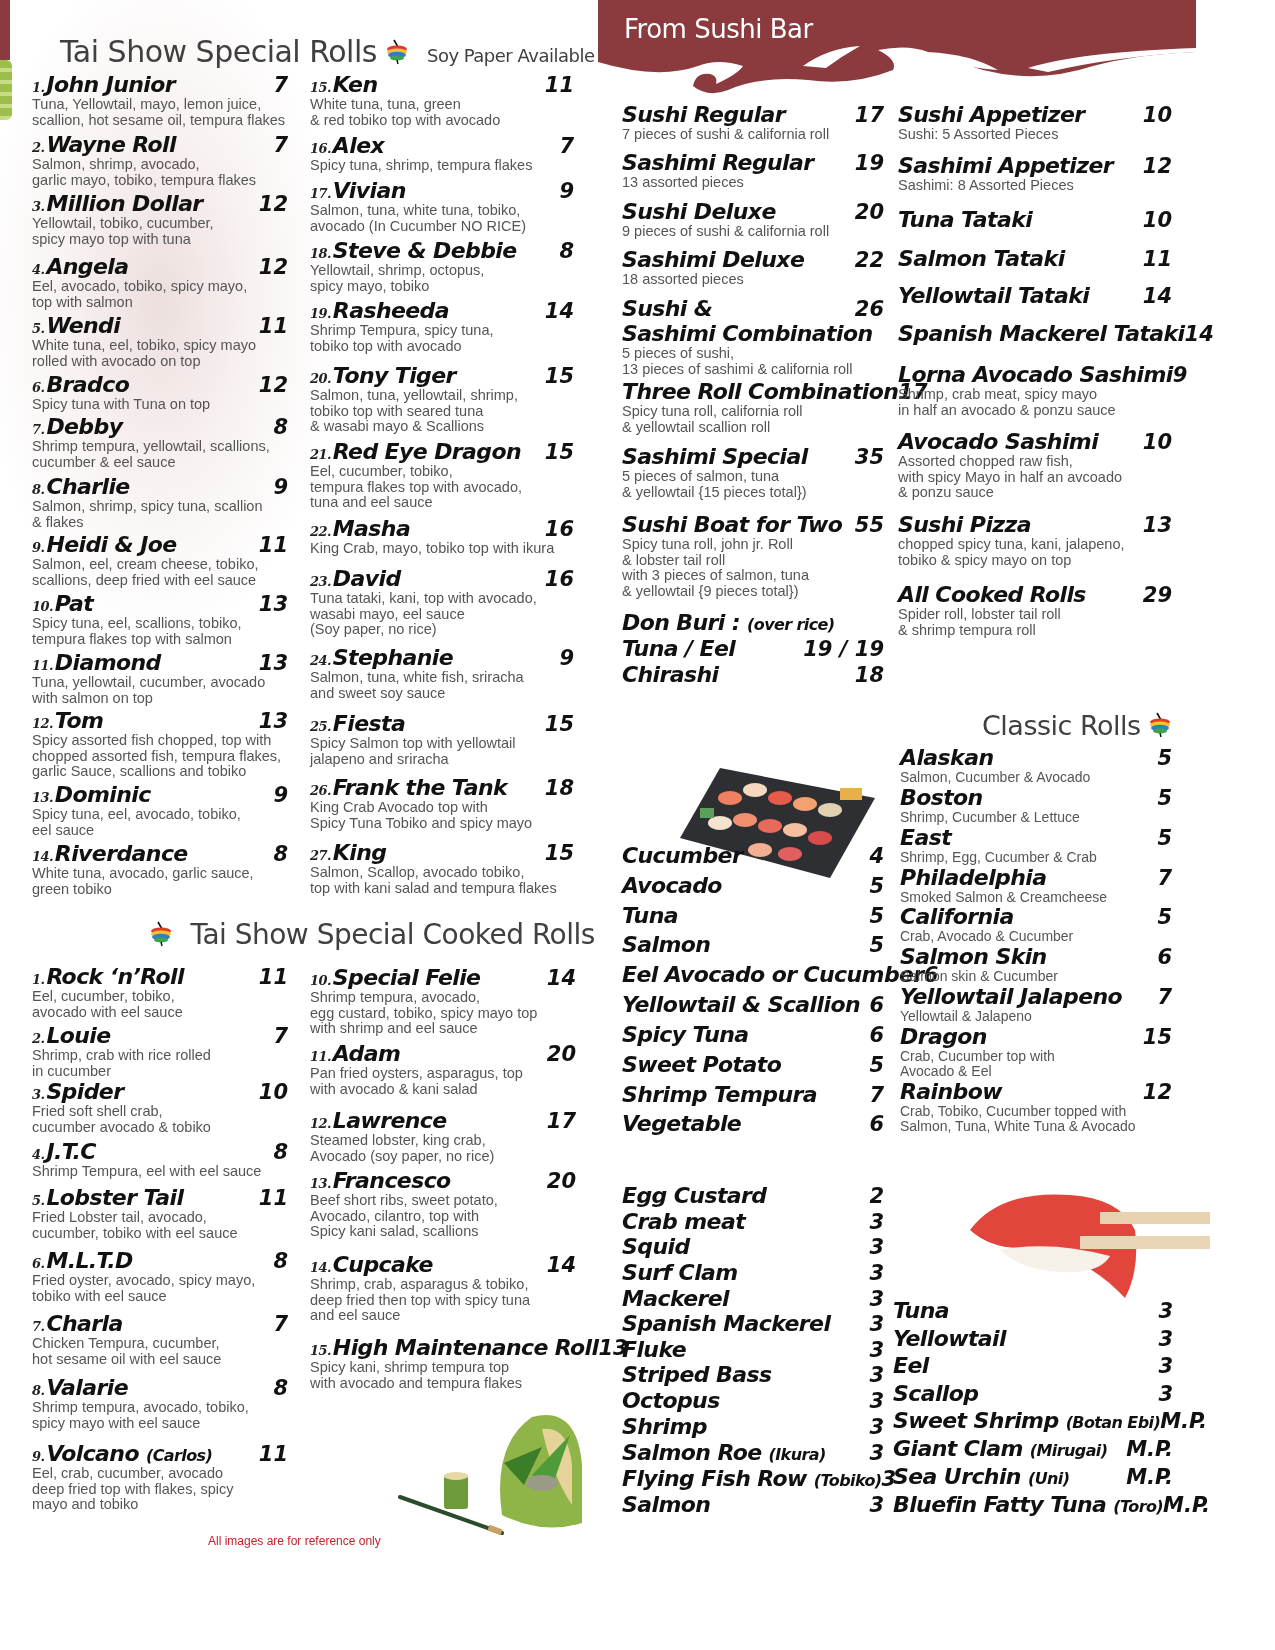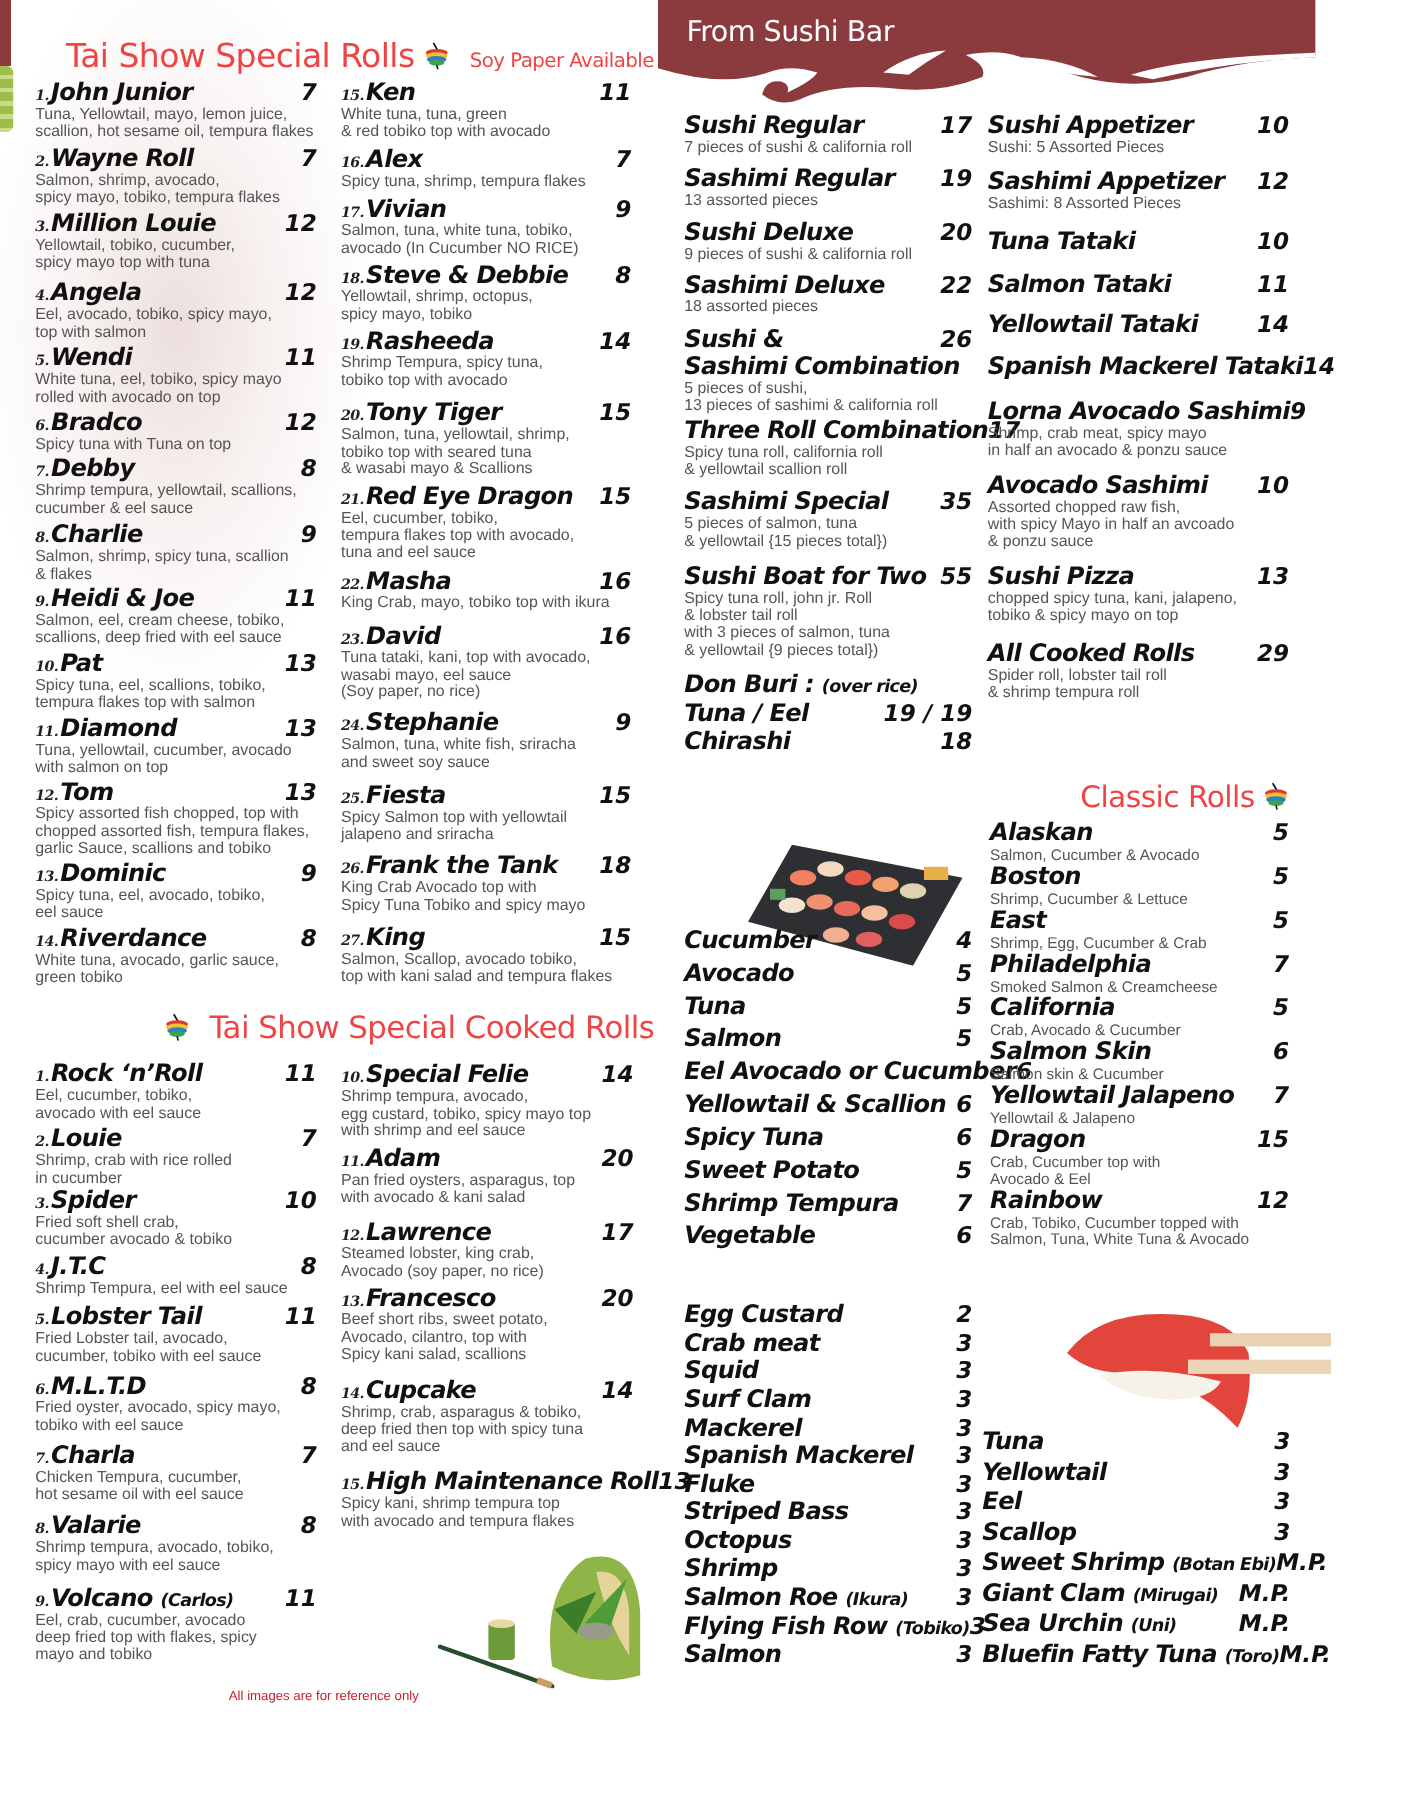--- a/index.html
+++ b/index.html
@@ -14,21 +14,21 @@
     background: radial-gradient(ellipse at 160px 300px, rgba(226,206,204,0.65) 0%, rgba(240,228,226,0.45) 40%, rgba(255,255,255,0) 75%);
   }
   .left-edge-maroon { position: absolute; left: 0; top: 0; width: 10px; height: 60px; background: #8b3a3e; }
   .left-edge-cucumber {
     position: absolute; left: 0; top: 60px; width: 12px; height: 60px;
     background: repeating-linear-gradient(180deg, #9bbf4a 0 8px, #c7dc86 8px 12px);
     border-radius: 0 6px 6px 0;
   }
 
   .section-title {
-    position: absolute; font-family: "DejaVu Sans", sans-serif; color: #ef4444;
+    position: absolute; font-family: "DejaVu Sans", sans-serif; color: #404040;
     font-weight: 400; letter-spacing: -0.5px; white-space: nowrap;
   }
   .section-title .sub { font-size: 18px; margin-left: 10px; }
 
   .top-icon { display: inline-block; width: 22px; height: 26px; vertical-align: -3px; position: relative; }
   .top-icon svg { width: 22px; height: 26px; }
 
   .item { position: absolute; }
   .item .row { display: flex; align-items: baseline; justify-content: space-between; }
   .item .name {
@@ -105,25 +105,25 @@
         </div>
         <div class="desc">Tuna, Yellowtail, mayo, lemon juice,</div>
         <div class="desc">scallion, hot sesame oil, tempura flakes</div>
       </div>
       <div class="item" style="left: 32px; top: 132px; width: 256px;">
         <div class="row">
           <span class="name"><span class="num">2.</span><span>Wayne Roll</span></span>
           <span class="price">7</span>
         </div>
         <div class="desc">Salmon, shrimp, avocado,</div>
-        <div class="desc">spicy mayo, tobiko, tempura flakes</div>
+        <div class="desc">garlic mayo, tobiko, tempura flakes</div>
       </div>
       <div class="item" style="left: 32px; top: 191px; width: 256px;">
         <div class="row">
-          <span class="name"><span class="num">3.</span><span>Million Louie</span></span>
+          <span class="name"><span class="num">3.</span><span>Million Dollar</span></span>
           <span class="price">12</span>
         </div>
         <div class="desc">Yellowtail, tobiko, cucumber,</div>
         <div class="desc">spicy mayo top with tuna</div>
       </div>
       <div class="item" style="left: 32px; top: 254px; width: 256px;">
         <div class="row">
           <span class="name"><span class="num">4.</span><span>Angela</span></span>
           <span class="price">12</span>
         </div>

